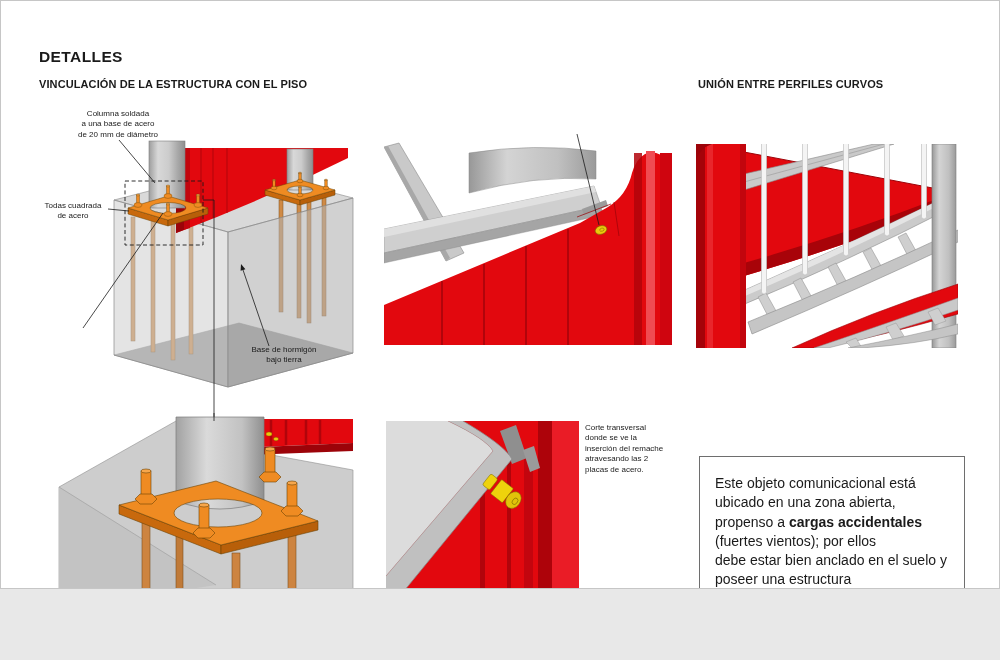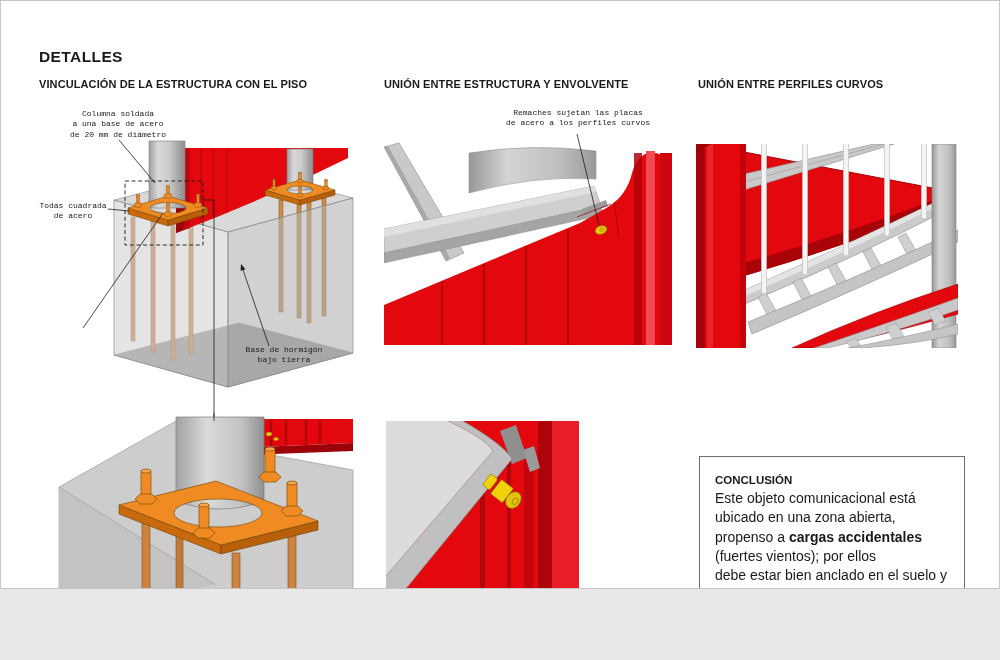--- a/index.html
+++ b/index.html
@@ -4,40 +4,39 @@
 <style>
   html,body{margin:0;padding:0;background:#e8e8e8;}
   .page{
     position:relative;width:1000px;height:589px;background:#ffffff;
     border:1px solid #c6c6c6;box-sizing:border-box;overflow:hidden;
     font-family:"Liberation Sans","DejaVu Sans",sans-serif;color:#1a1a1a;
   }
   .abs{position:absolute;}
   .title{font-size:15.5px;font-weight:bold;letter-spacing:.4px;}
   .h2{font-size:11px;font-weight:bold;letter-spacing:.1px;}
-  .lbl{font-size:8px;line-height:1.3;white-space:pre-line;font-family:Liberation Mono, monospace;}
+  .lbl{font-size:8px;line-height:1.3;white-space:pre-line;}
   .para{font-size:8px;line-height:1.31;white-space:pre-line;}
   .center{text-align:center;}
   .conclusion{
     border:1px solid #6e6e6e;box-sizing:border-box;
     padding:17px 12px 0 15px;background:#ffffff;
   }
   .conclusion .c-title{font-size:11.5px;font-weight:bold;margin:0 0 3px 0;}
   .conclusion .c-body{font-size:14px;line-height:1.375;white-space:pre-line;width:240px;}
   svg{display:block;}
 </style>
 </head>
 <body>
 
 <div class="page">
 
   <div class="abs title" style="left:38px;top:47px">DETALLES</div>
 
   <div class="abs h2" style="left:38px;top:77px">VINCULACIÓN DE LA ESTRUCTURA CON EL PISO</div>
-  <div class="abs h2" style="left:383px;top:77px">UNIÓN ENTRE ESTRUCTURA Y ENVOLVENTE</div>
   <div class="abs h2" style="left:697px;top:77px">UNIÓN ENTRE PERFILES CURVOS</div>
 
 
   <svg class="abs" style="left:40px;top:100px" width="330" height="330" viewBox="0 0 330 330">
     <defs>
       <linearGradient id="colGrad1" x1="0" y1="0" x2="1" y2="0">
         <stop offset="0" stop-color="#9e9e9e"></stop>
           <stop offset="0.25" stop-color="#d8d8d8"></stop>
         <stop offset="0.55" stop-color="#cccccc"></stop>
           <stop offset="0.8" stop-color="#a8a8a8"></stop>
@@ -282,26 +281,28 @@
     </g>
   </svg>
 
   <div class="abs lbl center" style="left:57px;top:108px;width:120px">Columna soldada
 a una base de acero
 de 20 mm de diámetro</div>
   <div class="abs lbl center" style="left:32px;top:200px;width:80px">Todas cuadrada
 de acero</div>
   <div class="abs lbl center" style="left:235px;top:344px;width:96px">Base de hormigón
 bajo tierra</div>
-  <div class="abs lbl center" style="left:492px;top:107px;width:170px">Remaches sujetan las placas
-de acero a los perfiles curvos</div>
+  <div class="abs lbl" style="left:584px;top:422px;width:108px">Corte transversal
+donde se ve la
+inserción del remache
+atravesando las 2
+placas de acero.</div>
 
 
   <div class="abs conclusion" style="left:698px;top:455px;width:266px;height:153px">
-    <div class="c-title">CONCLUSIÓN</div>
     <div class="c-body"><span>Este objeto comunicacional está ubicado en una zona abierta,
 propenso a </span><b>cargas accidentales</b><span> (fuertes vientos); por ellos
 debe estar bien anclado en el suelo y poseer una estructura
 resistente. En otro aspecto, al estar en una ubicación al
 alcance de cualquier persona, este cartel tiene un gran
 potencial de sufrir daños (abolladuras, pintadas) en su
 envolvente metálica. Su gran altura permite que se pueda
 hacer visible a una gran distancia. Para el mantenimiento
 (como cambio de tubos) se puede acceder fácilmente con la
 retiración de la placa de policarbonato.</span></div>

